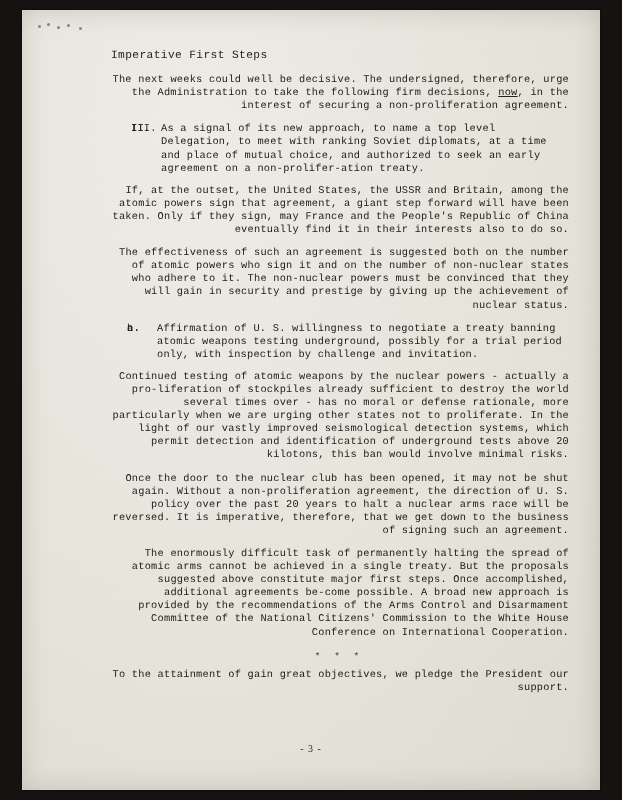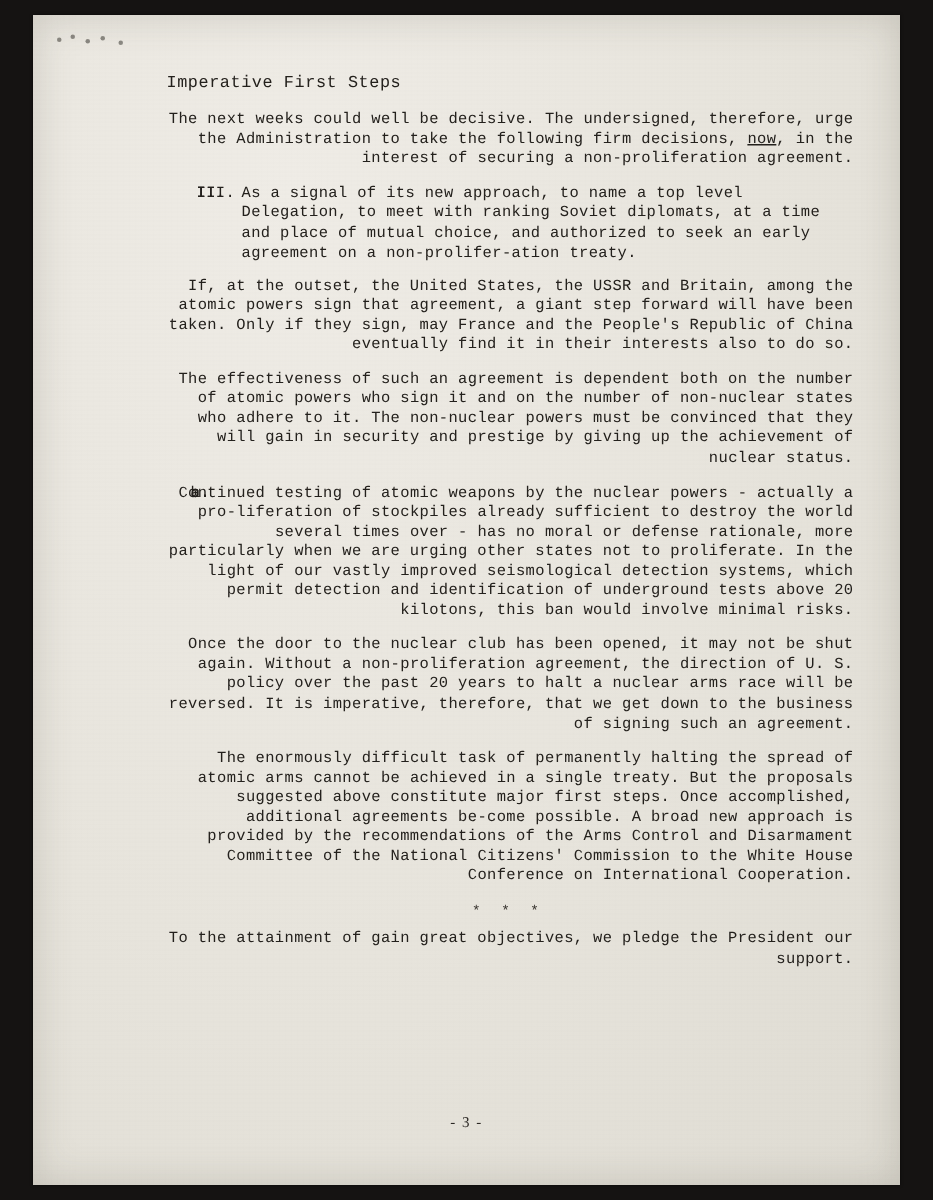--- a/index.html
+++ b/index.html
@@ -154,31 +154,32 @@
         <li>
           <span class="marker">II.</span>
         </li>
         <li>
           <span class="marker">III.</span>
           <span>As a signal of its new approach, to name a top level Delegation, to meet with ranking Soviet diplomats, at a time and place of mutual choice, and authorized to seek an early agreement on a non-prolifer-ation treaty.</span>
         </li>
       </ol>
 
       <p class="para">If, at the outset, the United States, the USSR and Britain, among the atomic powers sign that agreement, a giant step forward will have been taken.  Only if they sign, may France and the  People's Republic of China eventually find it in their interests also to do so.</p>
-      <p class="para">The effectiveness of such an agreement is dependent both on the number of atomic powers who sign it and on the number of non-nuclear states who adhere to it.  The non-nuclear powers must be convinced that they will gain in security and prestige by giving up the achievement of nuclear status.</p>
+      <p class="para">The effectiveness of such an agreement is suggested both on the number of atomic powers who sign it and on the number of non-nuclear states who adhere to it.  The non-nuclear powers must be convinced that they will gain in security and prestige by giving up the achievement of nuclear status.</p>
 
       <ol class="alpha">
         <li>
           <span class="marker">a.</span>
         </li>
         <li>
           <span class="marker">b.</span>
         </li>
         <li>
           <span class="marker">c.</span>
+          <span>Affirmation of U. S. willingness to negotiate a treaty banning atomic weapons testing underground, possibly for a trial period only, with inspection by challenge and invitation.</span>
         </li>
       </ol>
 
       <p class="para">Continued testing of atomic weapons by the nuclear powers - actually a pro-liferation of stockpiles already sufficient to destroy the world several times over - has no moral or defense rationale, more particularly when we are urging other states not to proliferate.  In the light of our vastly improved seismological detection systems, which permit detection and identification of underground tests above 20 kilotons, this ban would involve minimal risks.</p>
       <p class="para">Once the door to the nuclear club has been opened, it may not be shut again.  Without a non-proliferation agreement, the direction of U. S. policy over the past 20 years to halt a nuclear arms race will be reversed.  It is imperative, therefore, that we get down to the business of signing such an agreement.</p>
       <p class="para">The enormously difficult task of permanently halting the spread of atomic arms cannot be achieved in a single treaty.  But the proposals suggested above constitute major first steps.  Once accomplished, additional agreements be-come possible.  A broad new approach is provided by the recommendations of the Arms Control and Disarmament Committee of the National Citizens' Commission to the White House Conference on International Cooperation.</p>
 
       <div class="stars">* * *</div>
 
       <p class="para">To the attainment of gain great objectives, we pledge the President our support.</p>

